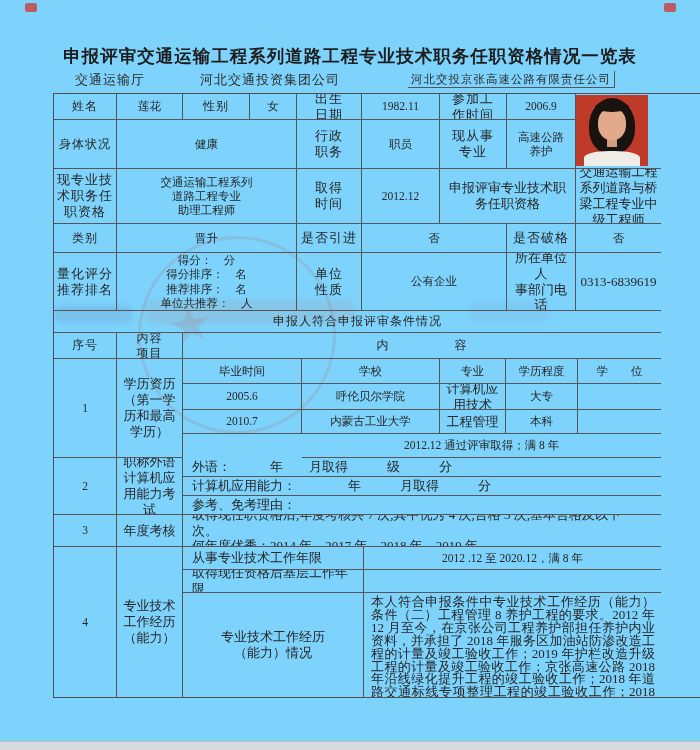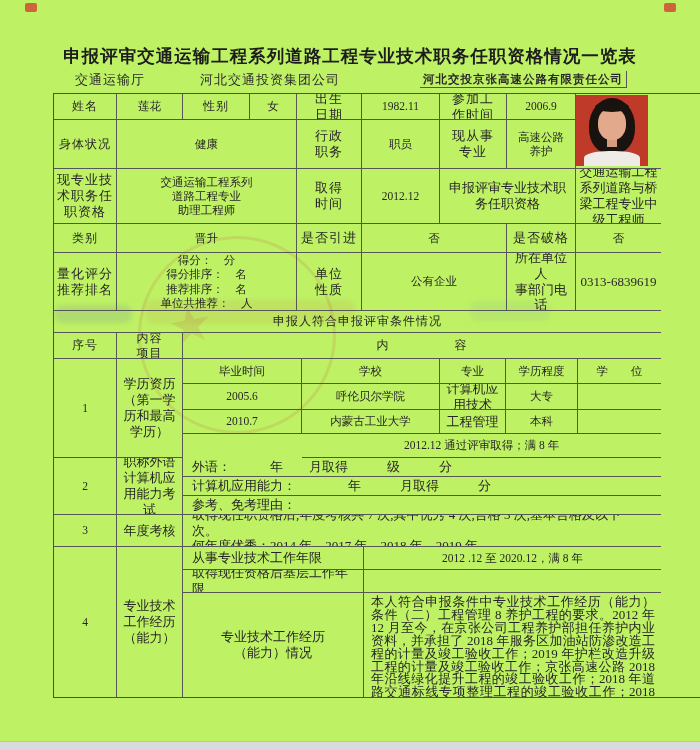--- a/index.html
+++ b/index.html
@@ -1,22 +1,22 @@
 <!DOCTYPE html>
 <html><head>
 <meta charset="utf-8">
 <style>
   html,body{margin:0;padding:0;}
-  .page{position:relative;width:700px;height:750px;background:#bef264;overflow:hidden;
+  .page{position:relative;width:700px;height:750px;background:#7dd3fc;overflow:hidden;
         font-family:"Liberation Serif",serif;color:#262626;}
   .title{position:absolute;left:0;top:44px;width:700px;text-align:center;
          font-family:"Liberation Sans",sans-serif;font-weight:bold;
          font-size:17.5px;letter-spacing:1px;color:#1d1d1d;}
   .org{position:absolute;top:71px;font-size:13px;color:#2a2a2a;letter-spacing:1px;}
-  .org.a{left:75px;} .org.b{left:200px;} .org.c{left:420px;font-weight:bold;}
+  .org.a{left:75px;} .org.b{left:200px;} .org.c{left:408px;}
 
   .tbl{position:absolute;left:53px;top:93px;width:692px;border:1px solid #4f4f4f;box-sizing:border-box;background:transparent;}
   .grid{display:grid;}
   .gt{grid-template-columns:63px 66px 67px 47px 65px 78px 67px 69px 85px;
       grid-template-rows:26px 49px 55px 29px 58px 22px;}
   .gb{grid-template-columns:63px 66px 119px 62px 76px 66px 72px 83px;
       grid-template-rows:26px 25px 26px 24px 24px 19px 19px 19px 32px 23px 23px 104px;}
   .c{border-right:1px solid #565656;border-bottom:1px solid #565656;box-sizing:border-box;
      display:flex;align-items:center;justify-content:center;text-align:center;
      font-size:11.5px;line-height:1.22;padding:1px 3px;overflow:hidden;white-space:pre-line;}

